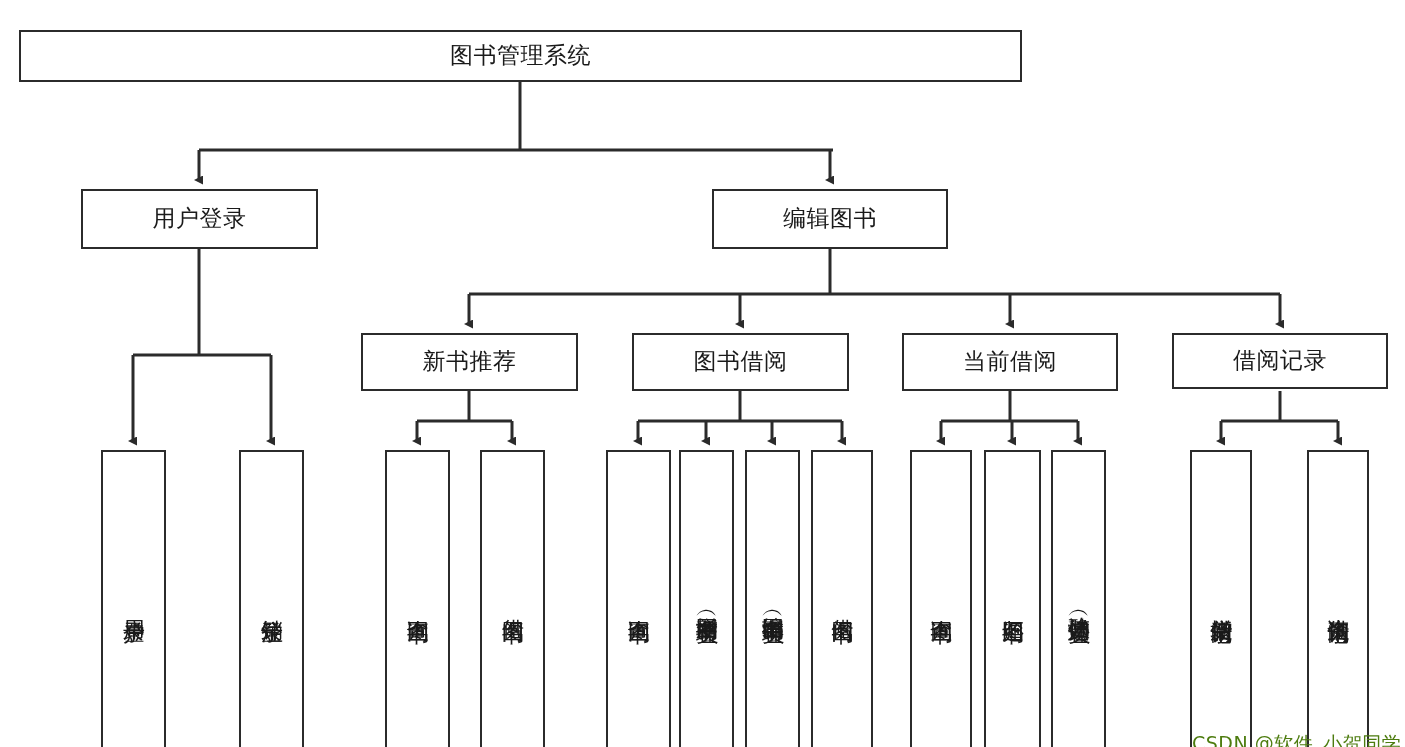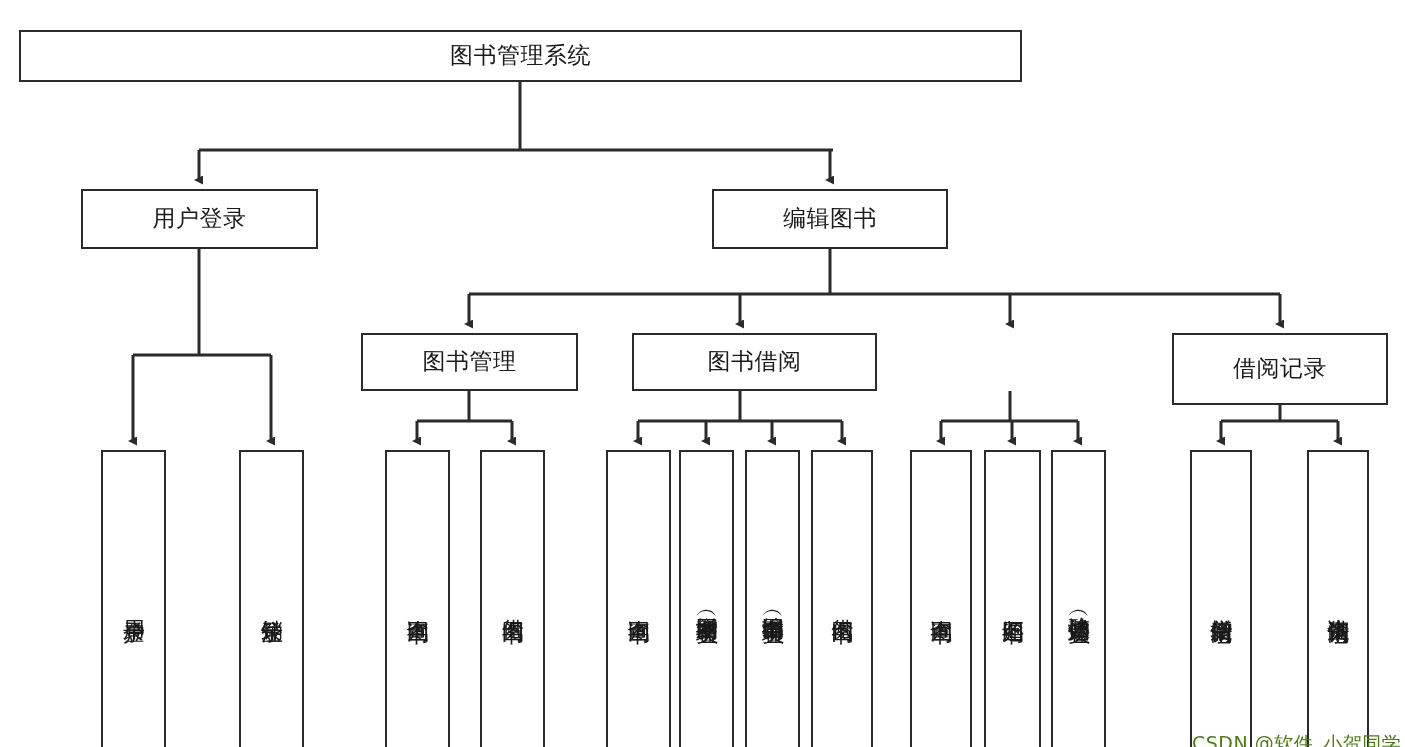--- a/index.html
+++ b/index.html
@@ -121,26 +121,29 @@
   </div>
 
   <div class="node horiz" style="left:81px; top:172px; width:237px; height:60px;">
     <span>用户登录</span>
   </div>
   <div class="node horiz" style="left:712px; top:172px; width:236px; height:60px;">
     <span>编辑图书</span>
   </div>
 
   <div class="node horiz" style="left:361px; top:316px; width:217px; height:58px;">
-    <span>图书管理</span>
+    <span>新书推荐</span>
   </div>
-  <div class="node horiz" style="left:632px; top:316px; width:245px; height:58px;">
+  <div class="node horiz" style="left:632px; top:316px; width:217px; height:58px;">
     <span>图书借阅</span>
   </div>
-  <div class="node horiz" style="left:1172px; top:316px; width:216px; height:72px;">
+  <div class="node horiz" style="left:902px; top:316px; width:216px; height:58px;">
+    <span>当前借阅</span>
+  </div>
+  <div class="node horiz" style="left:1172px; top:316px; width:216px; height:56px;">
     <span>借阅记录</span>
   </div>
 
   <div class="node leaf" style="left:101px; top:433px; width:65px; height:307px;">
     <span class="vtext">用户登录</span>
   </div>
   <div class="node leaf" style="left:239px; top:433px; width:65px; height:307px;">
     <span class="vtext">注销登录</span>
   </div>
   <div class="node leaf" style="left:385px; top:433px; width:65px; height:307px;">

